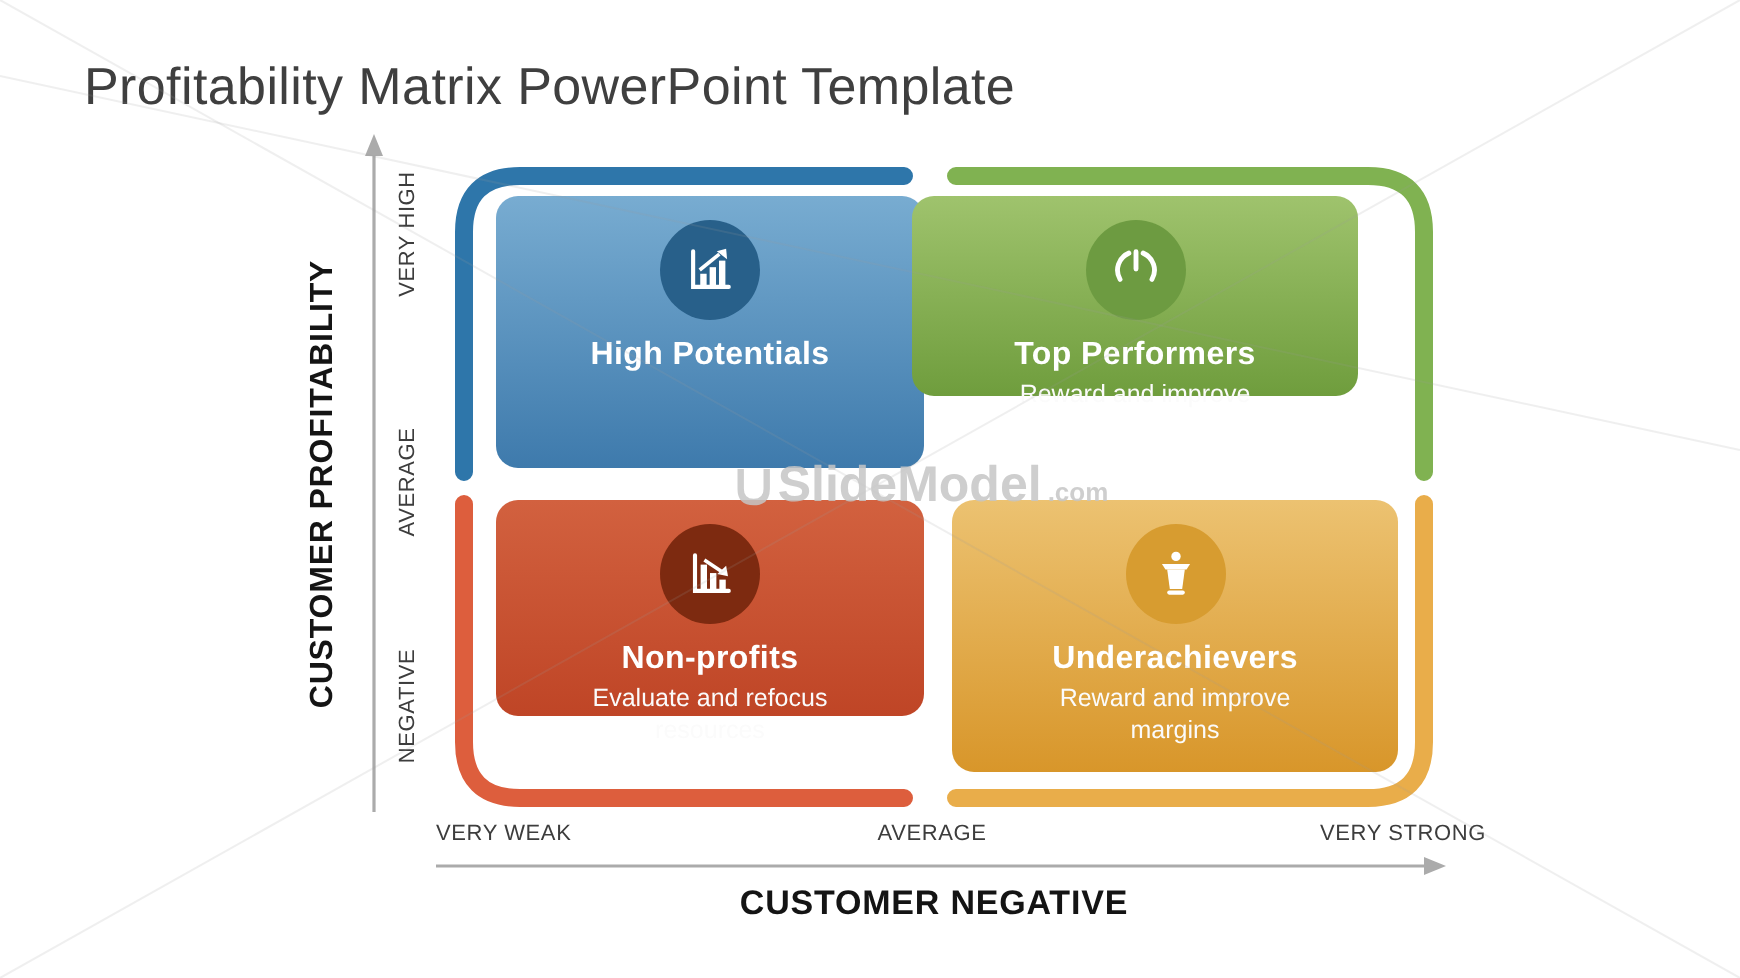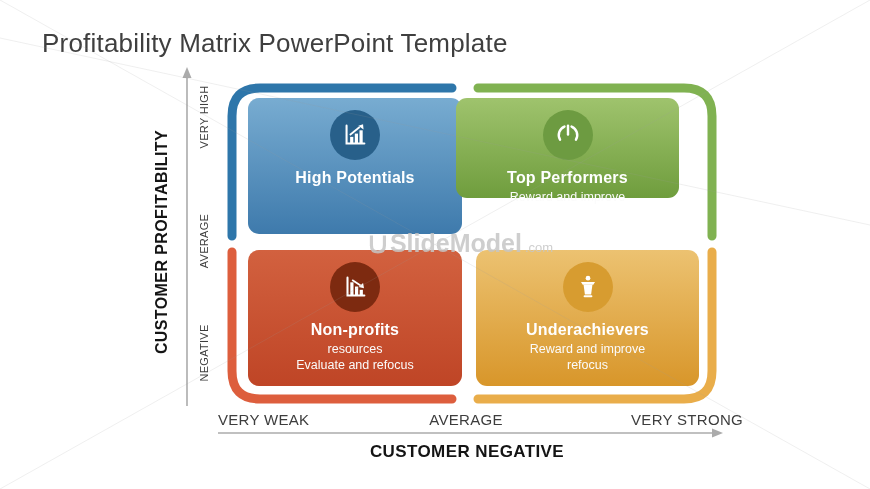--- a/index.html
+++ b/index.html
@@ -13,21 +13,21 @@
   }
   .layer{position:absolute;left:0;top:0;width:870px;height:489px;pointer-events:none;}
 
   
   .card{
     position:absolute;border-radius:11px;display:flex;flex-direction:column;
     align-items:center;text-align:center;color:#fff;
   }
   .card.q-blue {left:248px;top:98px;width:214px;height:136px;background:linear-gradient(180deg,#78acd1,#3e7aac);}
   .card.q-green{left:456px;top:98px;width:223px;height:100px;background:linear-gradient(180deg,#9fc36d,#6f9d3d);}
-  .card.q-red  {left:248px;top:250px;width:214px;height:136px;background:linear-gradient(180deg,#d2613f,#bf4526);}
+  .card.q-red  {left:248px;top:250px;width:214px;height:108px;background:linear-gradient(180deg,#d2613f,#bf4526);}
   .card.q-gold {left:476px;top:250px;width:223px;height:136px;background:linear-gradient(180deg,#ecc271,#d8962a);}
   .icon-circle{
     width:50px;height:50px;border-radius:50%;margin-top:12px;
     display:flex;align-items:center;justify-content:center;flex:0 0 auto;
   }
   .q-blue  .icon-circle{background:#28608a;}
   .q-green .icon-circle{background:#6d9b41;}
   .q-red   .icon-circle{background:#7d2a10;}
   .q-gold  .icon-circle{background:#d79c30;}
   .card-title{font-size:16px;font-weight:700;margin-top:9px;letter-spacing:0.2px;}
@@ -39,38 +39,38 @@
     font-size:16px;font-weight:700;color:#141414;white-space:nowrap;letter-spacing:0.4px;
   }
   .y-tick{
     position:absolute;transform:translate(-50%,-50%) rotate(-90deg);
     font-size:11px;color:#3d3d3d;white-space:nowrap;letter-spacing:0.3px;
   }
   .y-tick.t0{left:204px;top:117px;}
   .y-tick.t1{left:204px;top:241px;}
   .y-tick.t2{left:204px;top:353px;}
   .x-tick{
-    position:absolute;top:411px;font-size:15px;color:#3d3d3d;white-space:nowrap;letter-spacing:0.3px;
+    position:absolute;top:411px;font-size:11px;color:#3d3d3d;white-space:nowrap;letter-spacing:0.3px;
   }
   .x-tick.t0{left:218px;}
   .x-tick.t1{left:466px;transform:translateX(-50%);}
   .x-tick.t2{left:721px;transform:translateX(-100%);margin-left:22px;}
   .x-axis-title{
     position:absolute;left:467px;top:442px;transform:translateX(-50%);
     font-size:17px;font-weight:700;color:#141414;white-space:nowrap;letter-spacing:0.4px;
   }
 
   
   .watermark{
     position:absolute;left:461px;top:243px;transform:translate(-50%,-50%);
     display:flex;align-items:baseline;gap:3px;color:#c6c6c6;opacity:0.85;
     white-space:nowrap;z-index:6;pointer-events:none;
   }
   .watermark .brand{font-size:25px;font-weight:700;}
-  .watermark .domain{font-size:13px;font-weight:400;}
+  .watermark .domain{font-size:13px;font-weight:700;}
   .wm-logo{position:relative;top:3px;}
 </style>
 </head>
 <body>
 
 <div class="slide">
 
   <div class="slide-title">Profitability Matrix PowerPoint Template</div>
 
   <svg class="layer" viewBox="0 0 870 489" width="870" height="489">
@@ -121,38 +121,38 @@
         <path d="M8 6 V25 H26" fill="none" stroke="#fff" stroke-width="2.2" stroke-linecap="round"></path>
         <rect x="11" y="11" width="3.4" height="14" fill="#fff"></rect>
         <rect x="16" y="15.5" width="3.4" height="9.5" fill="#fff"></rect>
         <rect x="21" y="19" width="3.4" height="6" fill="#fff"></rect>
         <path d="M13 8.5 L22 14.5" fill="none" stroke="#fff" stroke-width="1.9"></path>
         <polygon points="25.6,17.2 24.6,11.6 19.9,16" fill="#fff"></polygon>
       </svg>
     </div>
     <div class="card-title">Non-profits</div>
     <div class="card-desc">
+      <div>Evaluate and refocus</div>
       <div>resources</div>
-      <div>Evaluate and refocus</div>
     </div>
   </div>
 
   <div class="card q-gold">
     <div class="icon-circle">
       <svg width="30" height="30" viewBox="0 0 32 32">
         <circle cx="16" cy="6.6" r="2.5" fill="#fff"></circle>
         <path d="M8.5 10.6 L23.5 10.6 L21.6 13.6 L10.4 13.6 Z" fill="#fff"></path>
         <path d="M11.3 13.6 L20.7 13.6 L19.3 24 L12.7 24 Z" fill="#fff"></path>
         <rect x="11.3" y="24.8" width="9.4" height="2.2" rx="1.1" fill="#fff"></rect>
       </svg>
     </div>
     <div class="card-title">Underachievers</div>
     <div class="card-desc">
       <div>Reward and improve</div>
-      <div>refocus</div>
+      <div>margins</div>
     </div>
   </div>
 
   <div class="y-axis-title">CUSTOMER PROFITABILITY</div>
   <div class="y-tick t0">VERY HIGH</div>
   <div class="y-tick t1">AVERAGE</div>
   <div class="y-tick t2">NEGATIVE</div>
 
   <div class="x-tick t0">VERY WEAK</div>
   <div class="x-tick t1">AVERAGE</div>

